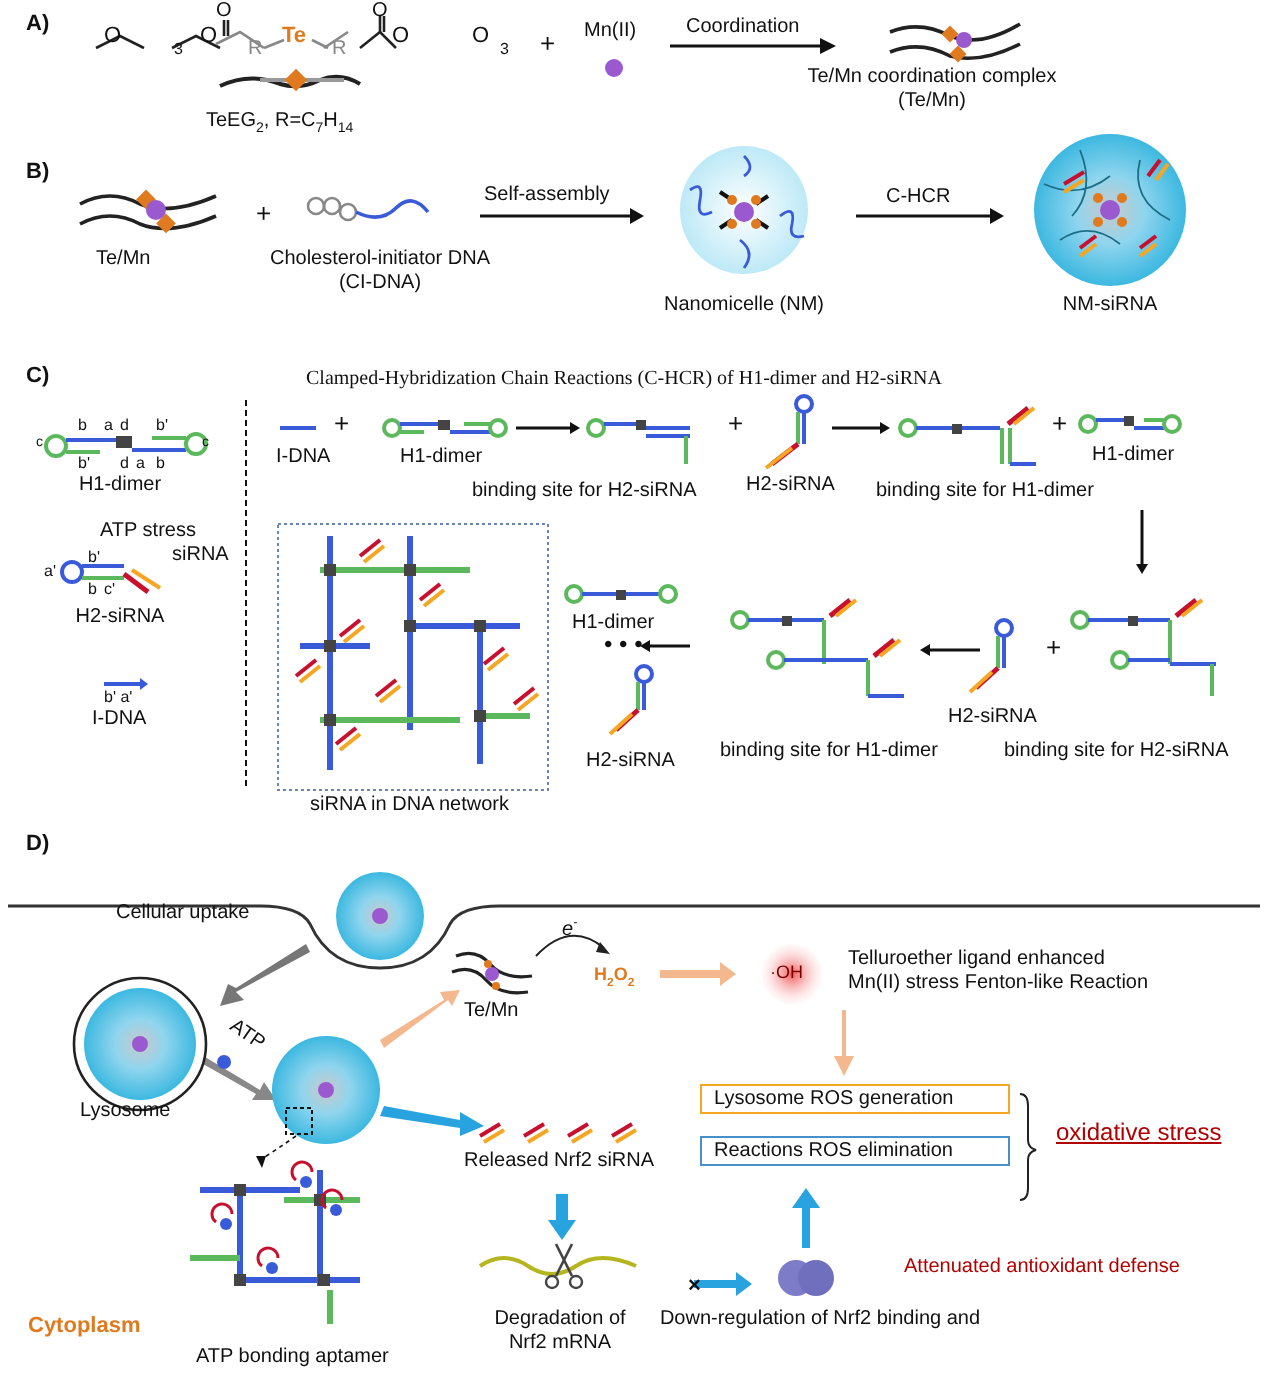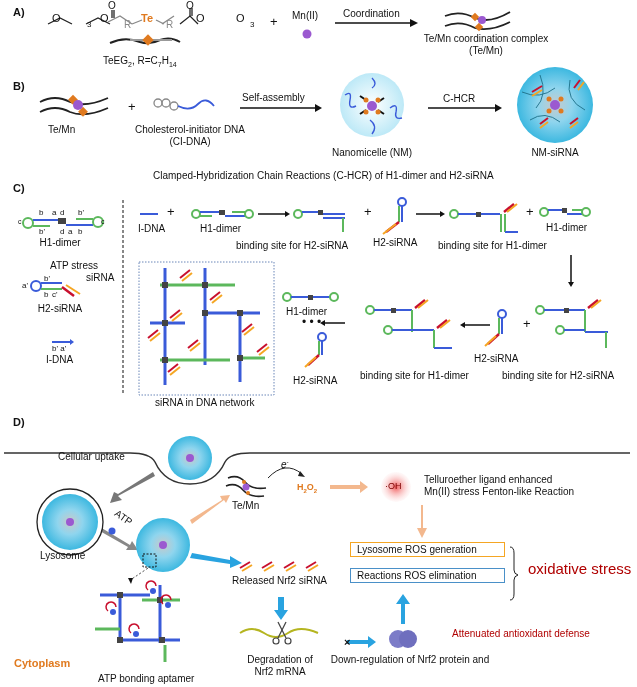--- a/index.html
+++ b/index.html
@@ -393,39 +393,39 @@
 <div class="t" style="left:186px;top:0px;font-size:10px;">O</div>
 <div class="t" style="left:196px;top:12px;font-size:11px;">O</div>
 <div class="t" style="left:236px;top:12px;font-size:11px;">O</div>
 <div class="t" style="left:250px;top:20px;font-size:8px;">3</div>
 <div class="t" style="left:103px;top:55px;font-size:10px;">
   <span>TeEG</span><sub style="font-size:7px;">2</sub><span>, R=C</span><sub style="font-size:7px;">7</sub><span>H</span><sub style="font-size:7px;">14</sub>
 </div>
 <div class="t" style="left:270px;top:15px;font-size:13px;">+</div>
 <div class="t" style="left:292px;top:10px;">Mn(II)</div>
 <div class="t" style="left:343px;top:8px;">Coordination</div>
-<div class="t tc" style="left:416px;top:33px;width:140px;">
+<div class="t tc" style="left:396px;top:33px;width:140px;">
   <div>Te/Mn coordination complex</div>
   <div>(Te/Mn)</div>
 </div>
 
 <div class="lbl" style="left:13px;top:80px;">B)</div>
 <div class="t" style="left:48px;top:124px;">Te/Mn</div>
 <div class="t" style="left:128px;top:100px;font-size:13px;">+</div>
 <div class="t tc" style="left:120px;top:124px;width:140px;">
   <div>Cholesterol-initiator DNA</div>
   <div>(CI-DNA)</div>
 </div>
 <div class="t" style="left:242px;top:92px;">Self-assembly</div>
 <div class="t tc" style="left:322px;top:147px;width:100px;">Nanomicelle (NM)</div>
 <div class="t" style="left:443px;top:93px;">C-HCR</div>
 <div class="t tc" style="left:520px;top:147px;width:70px;">NM-siRNA</div>
 
 <div class="lbl" style="left:13px;top:182px;">C)</div>
-<div class="t" style="left:153px;top:170px;">Clamped-Hybridization Chain Reactions (C-HCR) of H1-dimer and H2-siRNA</div>
+<div class="t" style="left:153px;top:184px;font-family:Liberation Serif, serif;">Clamped-Hybridization Chain Reactions (C-HCR) of H1-dimer and H2-siRNA</div>
 
 <div class="t" style="left:18px;top:218px;font-size:7px;">c</div>
 <div class="t" style="left:101px;top:218px;font-size:7px;">c</div>
 <div class="t" style="left:39px;top:208px;font-size:8px;">b</div>
 <div class="t" style="left:52px;top:208px;font-size:8px;">a</div>
 <div class="t" style="left:60px;top:208px;font-size:8px;">d</div>
 <div class="t" style="left:78px;top:208px;font-size:8px;">b'</div>
 <div class="t" style="left:39px;top:227px;font-size:8px;">b'</div>
 <div class="t" style="left:60px;top:227px;font-size:8px;">d</div>
 <div class="t" style="left:68px;top:227px;font-size:8px;">a</div>
@@ -470,24 +470,24 @@
 <div class="t org" style="left:297px;top:482px;font-weight:bold;font-size:9px;">
   <span>H</span><sub style="font-size:6px;">2</sub><span>O</span><sub style="font-size:6px;">2</sub>
 </div>
 <div class="t" style="left:385px;top:481px;font-size:9px;color:#7a0000;">·OH</div>
 <div class="t" style="left:424px;top:474px;">
   <div>Telluroether ligand enhanced</div>
   <div>Mn(II) stress Fenton-like Reaction</div>
 </div>
 <div class="box" style="left:350px;top:542px;border:1.5px solid #f5a623;width:141px;">Lysosome ROS generation</div>
 <div class="box" style="left:350px;top:568px;border:1.5px solid #4a90c8;width:141px;">Reactions ROS elimination</div>
-<div class="t red" style="left:528px;top:560px;font-size:15px;">oxidative stress</div>
+<div class="t red" style="left:528px;top:560px;font-size:12px;text-decoration:underline;">oxidative stress</div>
 <div class="t" style="left:232px;top:575px;">Released Nrf2 siRNA</div>
 <div class="t tc" style="left:235px;top:654px;width:90px;">
   <div>Degradation of</div>
   <div>Nrf2 mRNA</div>
 </div>
 <div class="t tc" style="left:325px;top:654px;width:170px;">
-  <div>Down-regulation of Nrf2 protein and</div>
+  <div>Down-regulation of Nrf2 binding and</div>
 </div>
 <div class="t red" style="left:452px;top:628px;">Attenuated antioxidant defense</div>
 <div class="t" style="left:98px;top:673px;">ATP bonding aptamer</div>
 <div class="t org" style="left:14px;top:657px;font-size:11px;font-weight:bold;">Cytoplasm</div>
 
 </body></html>

